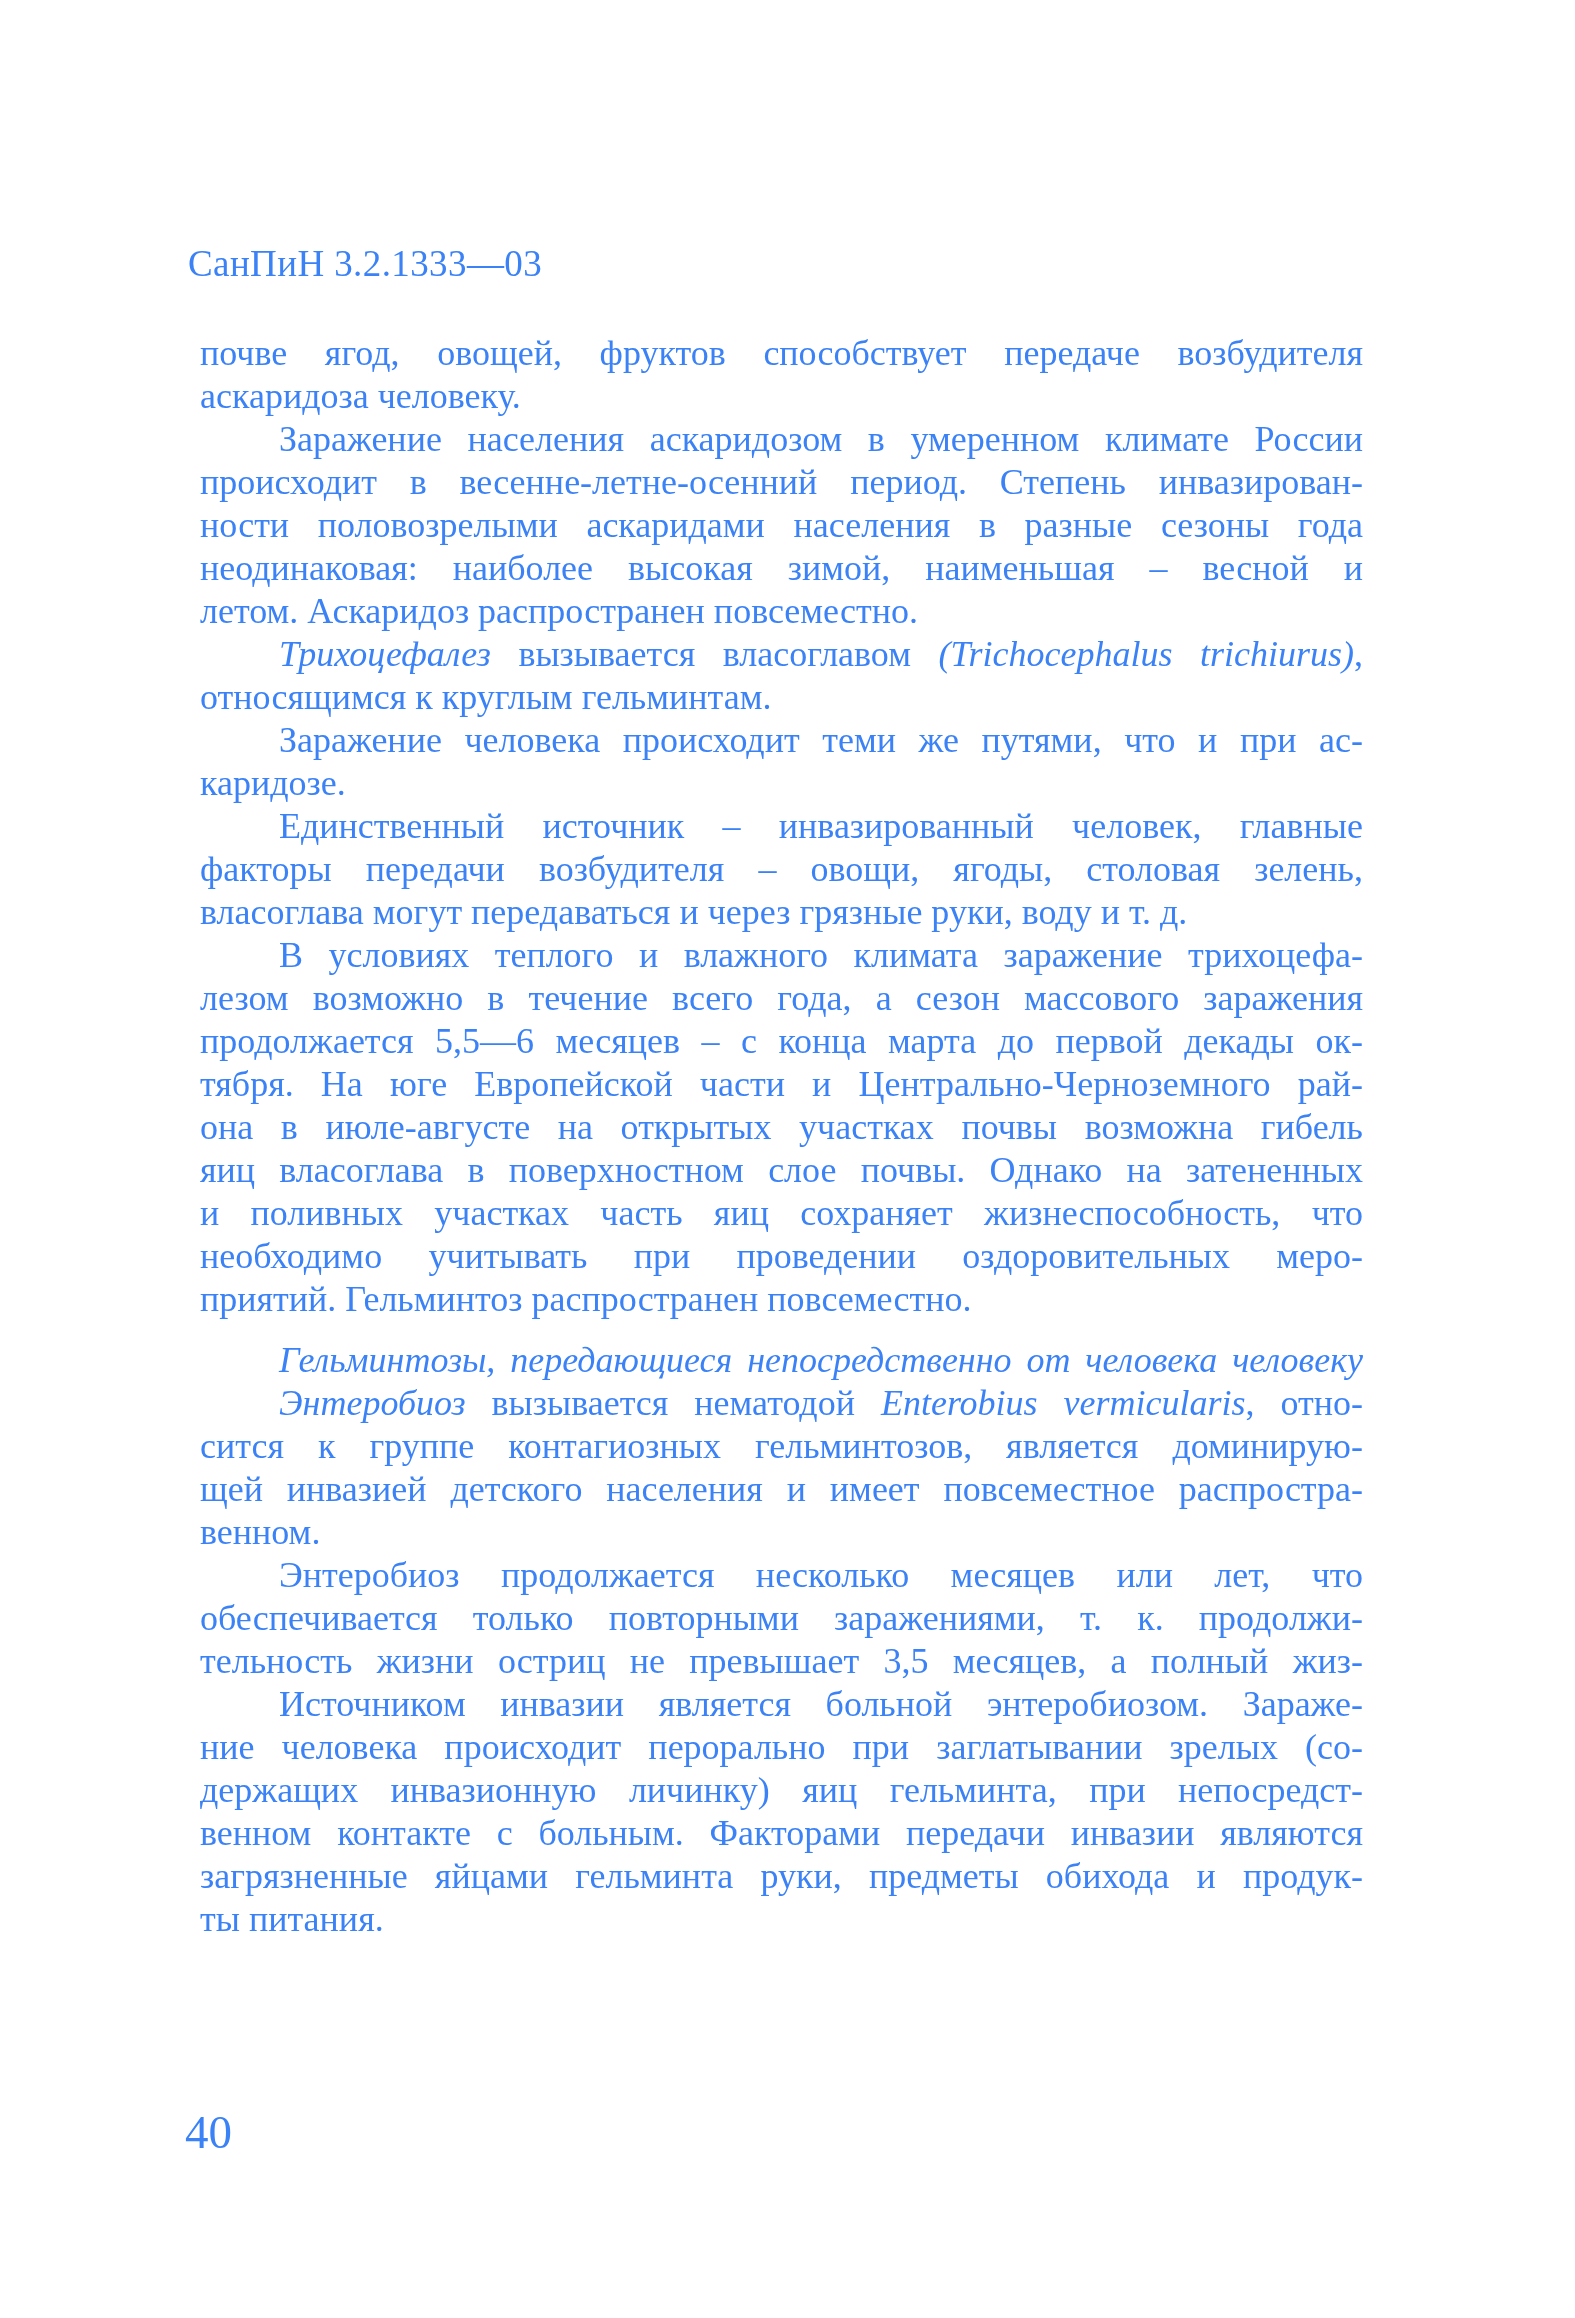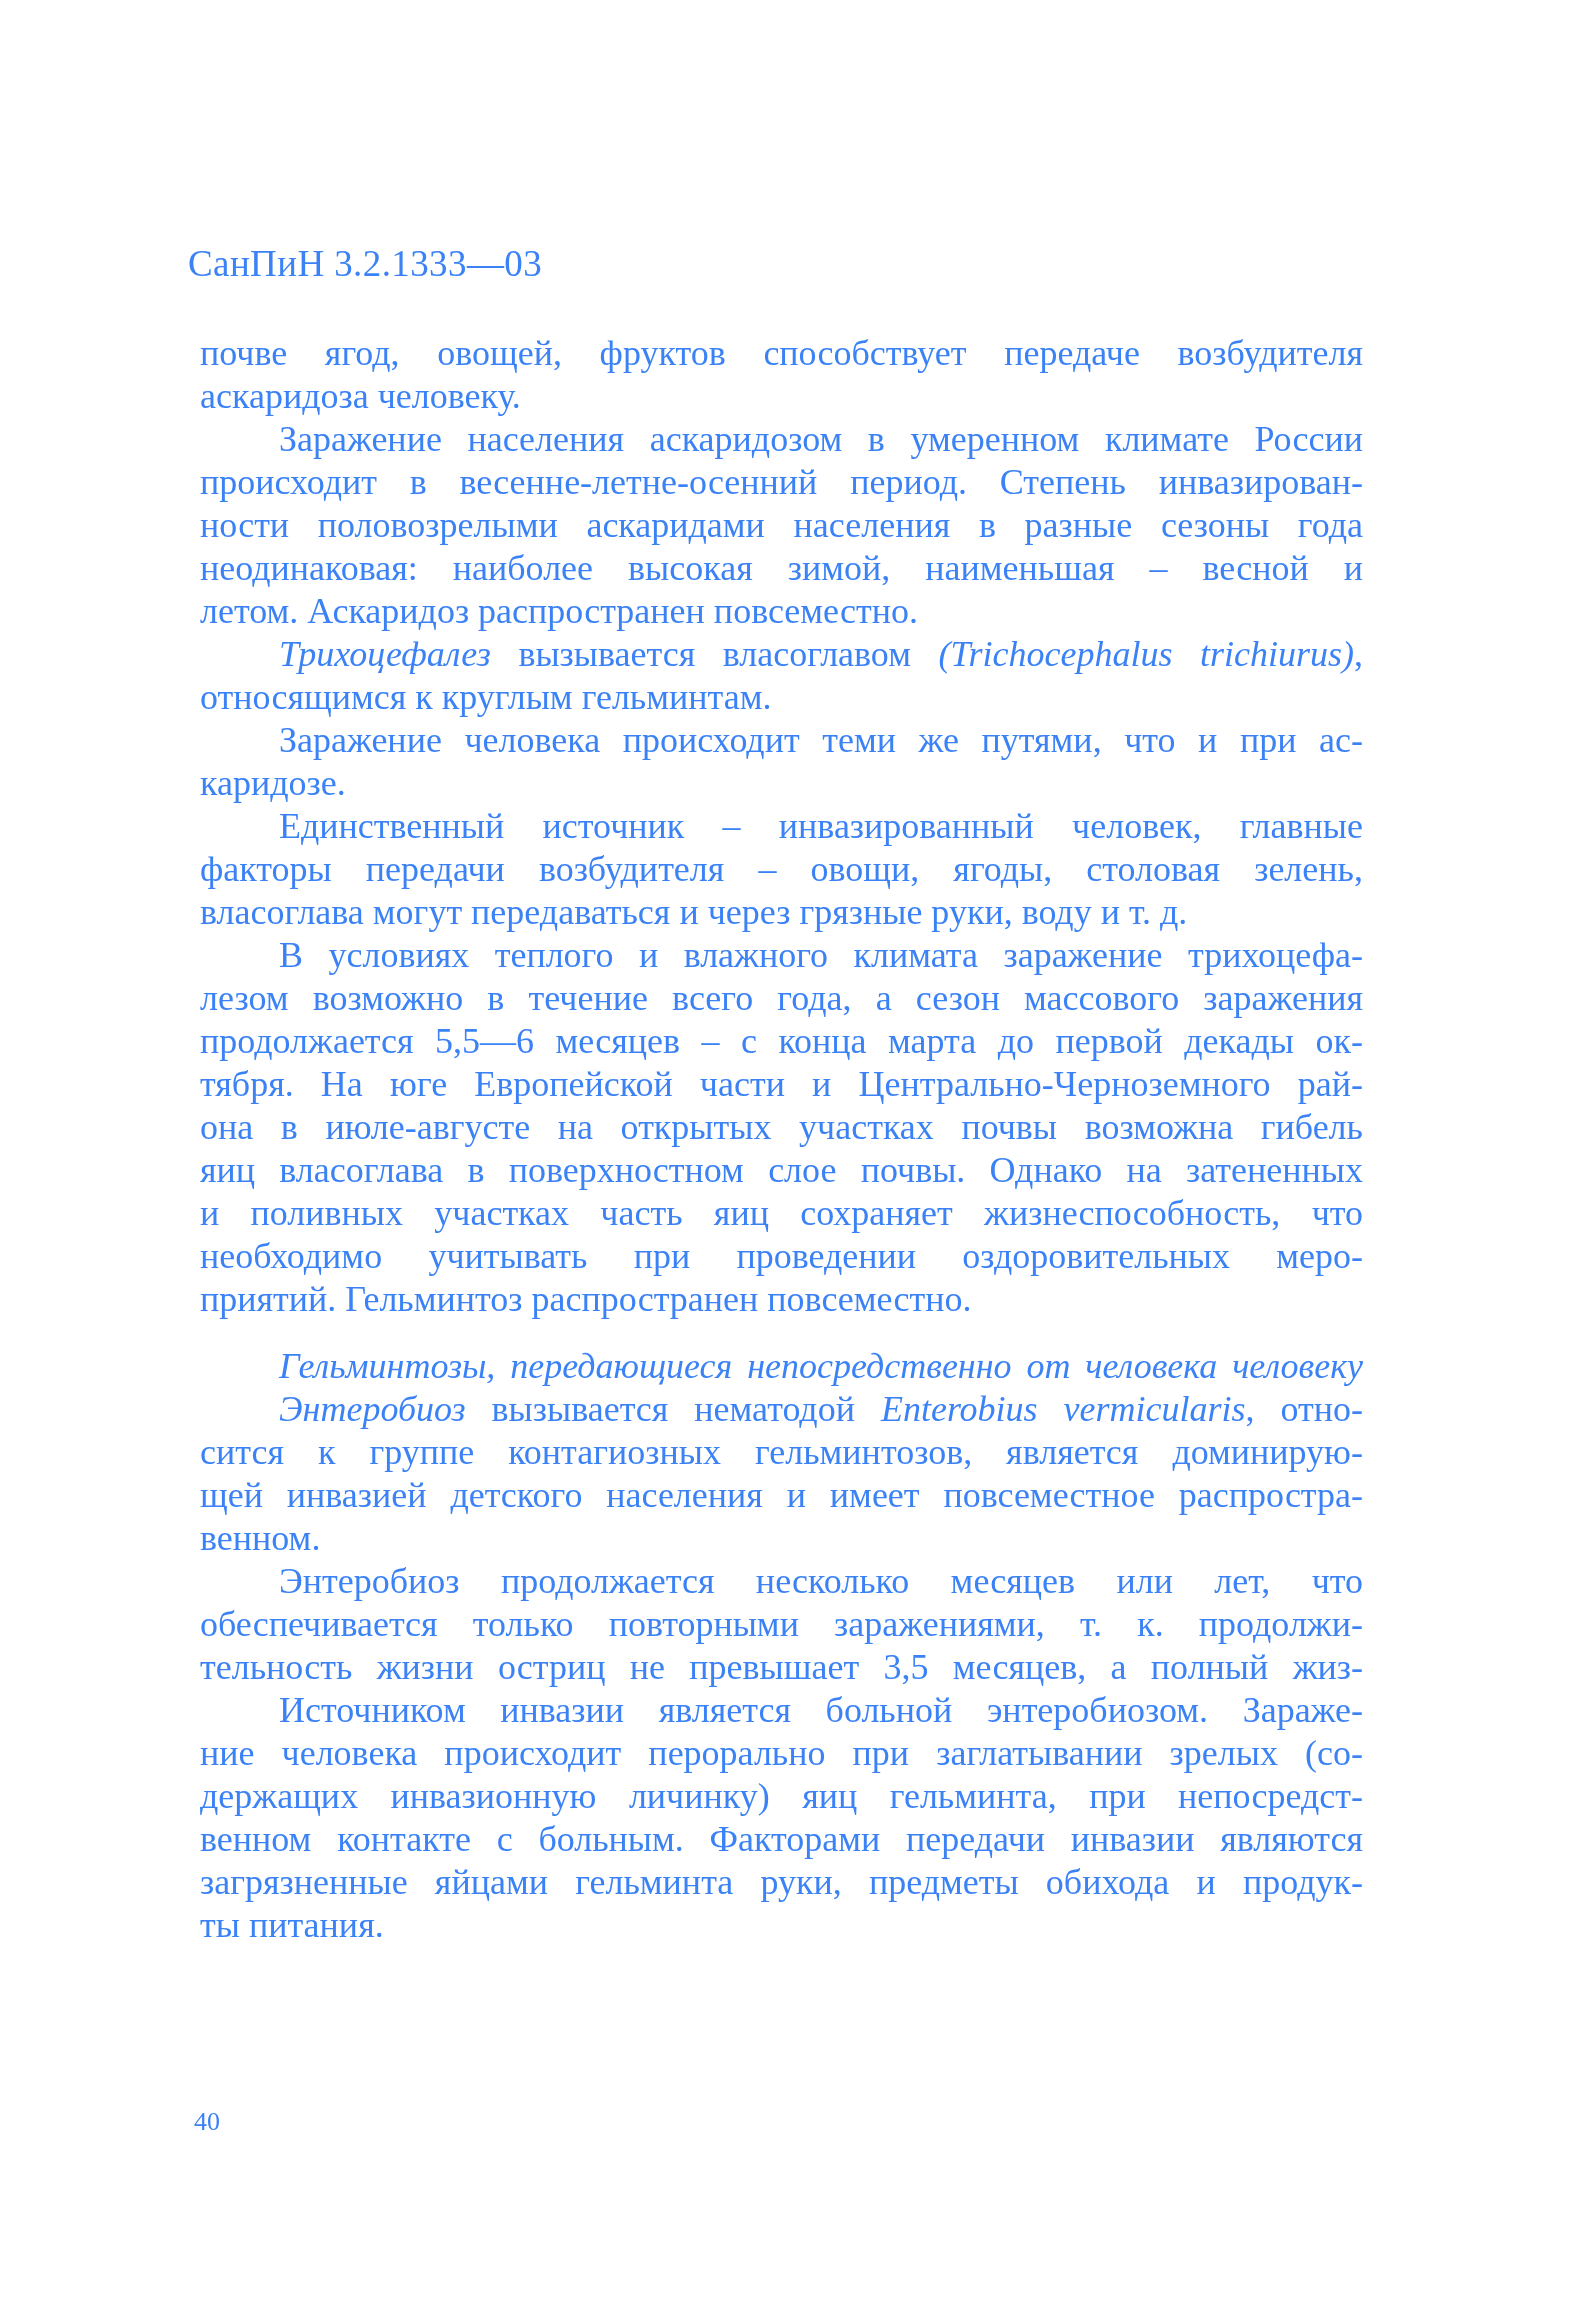--- a/index.html
+++ b/index.html
@@ -42,30 +42,30 @@
     overflow: visible;
   }
   .line.end {
     text-align: right;
     text-align-last: left;
   }
   .line.indent {
     text-indent: 79px;
   }
   .line.gap {
-    margin-top: 24px;
+    margin-top: 18px;
   }
   .italic {
     font-style: italic;
   }
   .page-number {
     position: absolute;
-    left: 194px;
+    left: 185px;
     top: 2109px;
-    font-size: 26px;
+    font-size: 47px;
     line-height: 1;
   }
 </style>
 </head>
 <body>
 
 <div class="page">
   <div class="page-header">СанПиН 3.2.1333—03</div>
 
   <div class="text-block" id="text-block">

